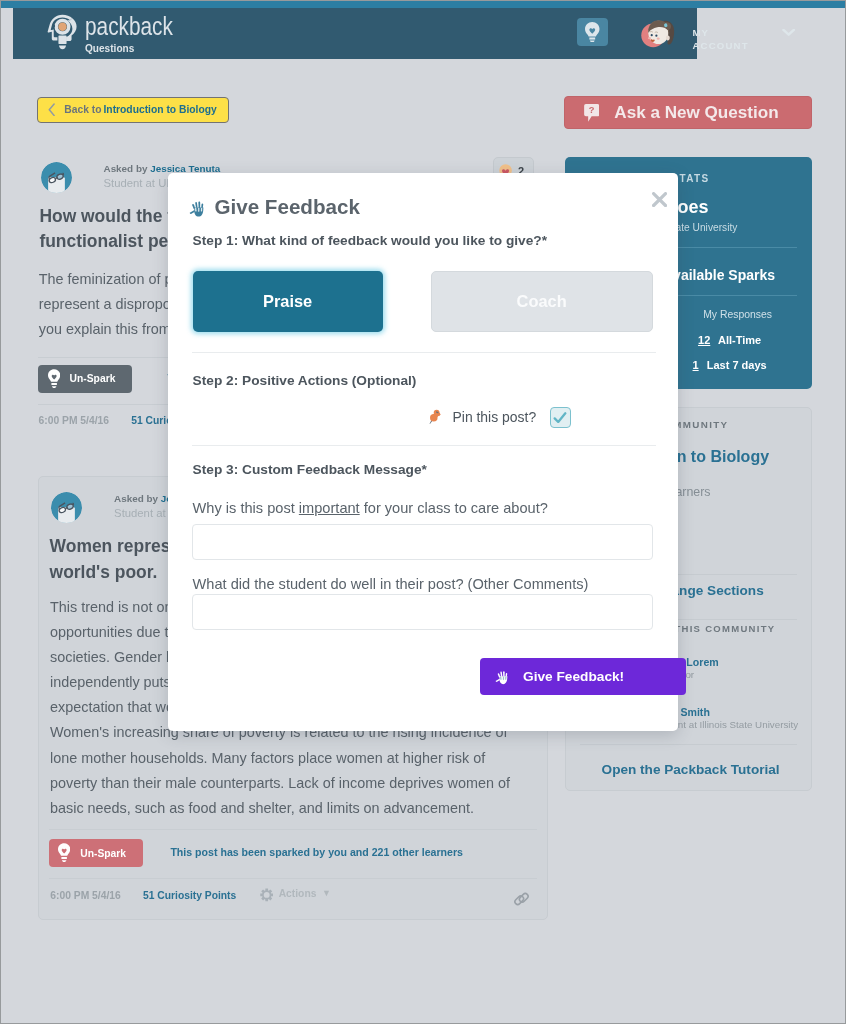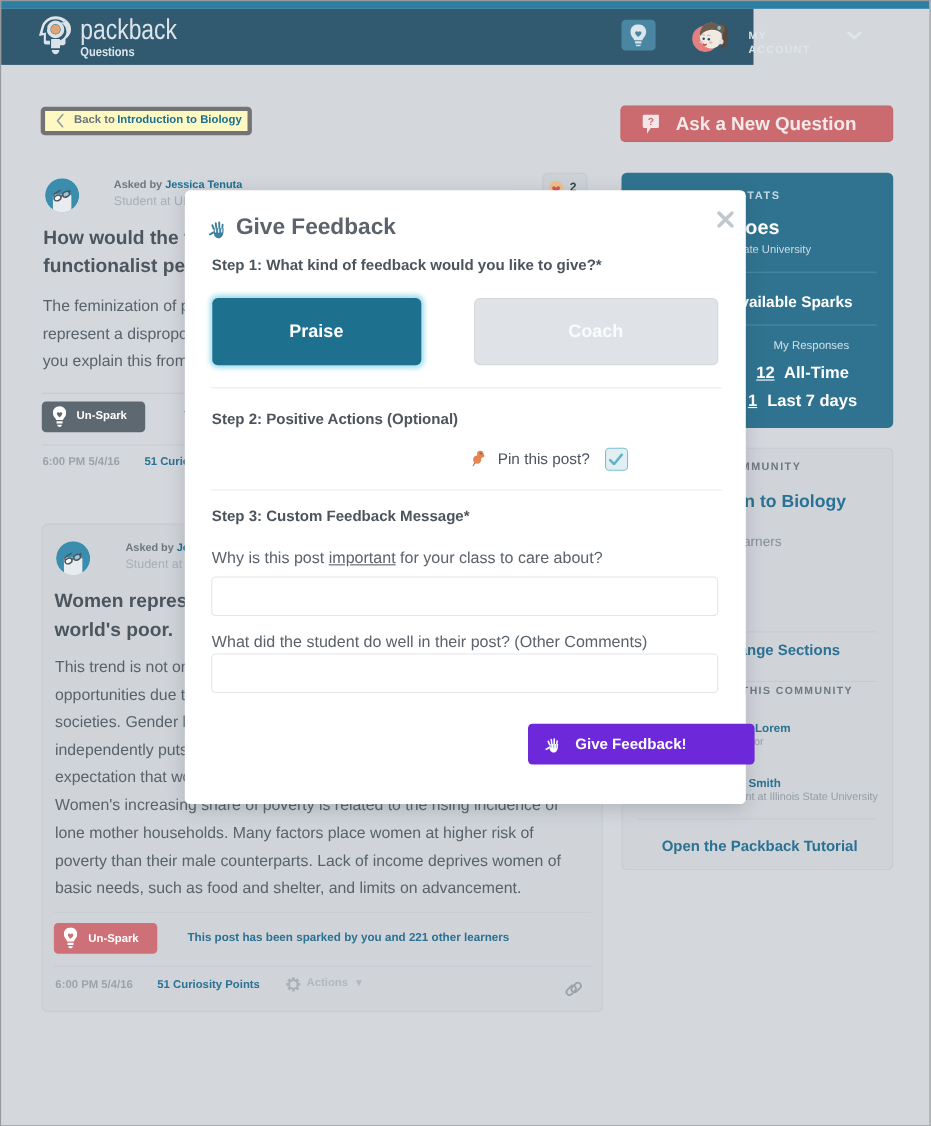--- a/index.html
+++ b/index.html
@@ -2,33 +2,33 @@
 <html><head>
 <meta charset="utf-8">
 <style>
 *{box-sizing:border-box;margin:0;padding:0}
 html,body{width:846px;height:1024px;overflow:hidden}
 body{font-family:"Liberation Sans",sans-serif;background:#979a9c}
 .frame{position:absolute;left:1px;top:1px;width:844px;height:1022px;background:#d4d7dc;overflow:hidden}
 
 
 .topstrip{position:absolute;left:0;top:0;width:844px;height:7px;background:#2c7ea3}
-.header{position:absolute;left:0;top:7px;width:684px;height:51px;background:#315a70}
+.header{position:absolute;left:12px;top:7px;width:684px;height:51px;background:#315a70}
 .logo{position:absolute;left:33.5px;top:5.5px;display:flex;align-items:flex-start}
 .logo-mark{width:31px;height:40px}
 .logo-txt{margin-left:7px;position:relative;top:-1px}
 .logo-name{font-size:26px;color:#dde4e9;line-height:26px;font-weight:300;transform:scaleX(.8);transform-origin:left center;white-space:nowrap}
 .logo-sub{font-size:11.6px;color:#dde4e9;font-weight:700;line-height:13px;margin-top:2px;transform:scaleX(.87);transform-origin:left center;white-space:nowrap}
 .bulb-btn{position:absolute;left:564px;top:9.9px;width:30.6px;height:28.4px;background:#4a86a2;border-radius:4px;display:flex;align-items:center;justify-content:center}
 .avatar-top{position:absolute;left:626.5px;top:7.7px;width:42.8px;height:33.7px}
 .acct{position:absolute;left:679.4px;top:18.3px;font-size:9.6px;font-weight:700;color:#dee6ea;letter-spacing:1.2px;line-height:13px}
 .chev{position:absolute;left:769.4px;top:21.3px;width:13.3px;height:7.6px}
 
 
-.backbtn{position:absolute;left:36.4px;top:95.7px;width:191.6px;height:26px;padding-left:9.3px;background:#fef9c3;border:4px solid #737373;border-radius:4px;display:flex;align-items:center;font-size:10.3px;font-weight:700;color:#6a747c}
+.backbtn{position:absolute;left:36.4px;top:95.7px;width:191.6px;height:26px;padding-left:9.3px;background:#fde047;border:1px solid #737373;border-radius:4px;display:flex;align-items:center;font-size:10.3px;font-weight:700;color:#6a747c}
 .backbtn .lt{margin-right:9.3px}
 .backbtn .crs{color:#1d6e90}
 .askbtn{position:absolute;left:563px;top:95.3px;width:248px;height:32.6px;background:#cb6b70;border:1px solid #c06469;border-radius:4px;display:flex;align-items:center;justify-content:flex-start;padding-left:18.5px;color:#f4e9ea;font-size:17.1px;font-weight:700}
 .askbtn .qi{margin-right:15.4px;display:flex;align-self:flex-start;margin-top:6.5px}
 
 
 .card{position:absolute;border-radius:5px}
 .card1{left:36.5px;top:147px;width:510px;height:299px;background:transparent;border:1px solid transparent}
 .card2{left:36.5px;top:475px;width:510px;height:444px;background:#d0d4d9;border:1px solid #c7ccd1}
 .post-head{position:absolute;left:2px;top:12.5px;display:flex;align-items:flex-start}
@@ -53,21 +53,21 @@
 
 .sb-stats{position:absolute;left:564.2px;top:155.6px;width:246.8px;height:232.6px;background:#2f7390;border-radius:5px;color:#fff;text-align:center}
 .sb-stats .h{font-size:10px;font-weight:700;letter-spacing:1.4px;color:#c6dae3;padding-top:16.5px;margin-left:-18px}
 .sb-stats .nm{font-size:18px;font-weight:700;margin-top:12px;color:#fff;margin-left:-14px;line-height:22px}
 .sb-stats .sch{font-size:10.2px;margin-top:3px;color:#c9dce4;margin-left:-5px;line-height:14px}
 .sb-hr{height:1px;background:#4a8ba6;margin:12px 15px 0}
 .sb-sparks{margin-top:8px;display:flex;align-items:baseline;justify-content:center;margin-left:21px}
 .sb-sparks .n{font-size:30px;font-weight:700;line-height:1}
 .sb-sparks .t{font-size:14px;font-weight:700;margin-left:7px;position:relative;top:-1px}
 .sb-resp{font-size:10.4px;color:#cfe0e8;margin-top:12px;margin-left:98px;line-height:14px}
-.sb-row{font-size:15px;font-weight:700;margin-top:11px;color:#fff;margin-left:82px;line-height:14px}
+.sb-row{font-size:11px;font-weight:700;margin-top:11px;color:#fff;margin-left:82px;line-height:14px}
 .sb-row u{text-decoration:underline;margin-right:5px}
 .sb-comm{position:absolute;left:564.2px;top:405.7px;width:246.8px;height:384px;background:#d0d4d9;border:1px solid #c7ccd1;border-radius:5px;text-align:center}
 .sb-comm .h{font-size:9.8px;font-weight:700;letter-spacing:1.35px;color:#6f787f;padding-top:11.5px;margin-left:-14px}
 .sb-comm .t{font-size:16px;font-weight:700;color:#2a7193;margin-top:16px;line-height:21px;margin-left:-15px}
 .sb-comm .lr{font-size:12.4px;color:#858e95;margin-top:18px;margin-left:-25px;line-height:15px}
 .sb-comm .hr{height:1px;background:#c6cbd0;margin:74px 14px 0}
 .sb-comm .cs{font-size:13.6px;font-weight:700;color:#2a7193;margin-top:7px;margin-left:40px;line-height:17px}
 .sb-comm .mh{font-size:9.5px;font-weight:700;letter-spacing:1.3px;color:#6f787f;margin-top:2px;margin-left:19px;line-height:13px}
 .mod{display:flex;align-items:center;padding:0 14px 0 53px;margin-top:21px;text-align:left}
 .mod .mav{width:24px;height:24px;border-radius:50%;flex:none;overflow:hidden}

